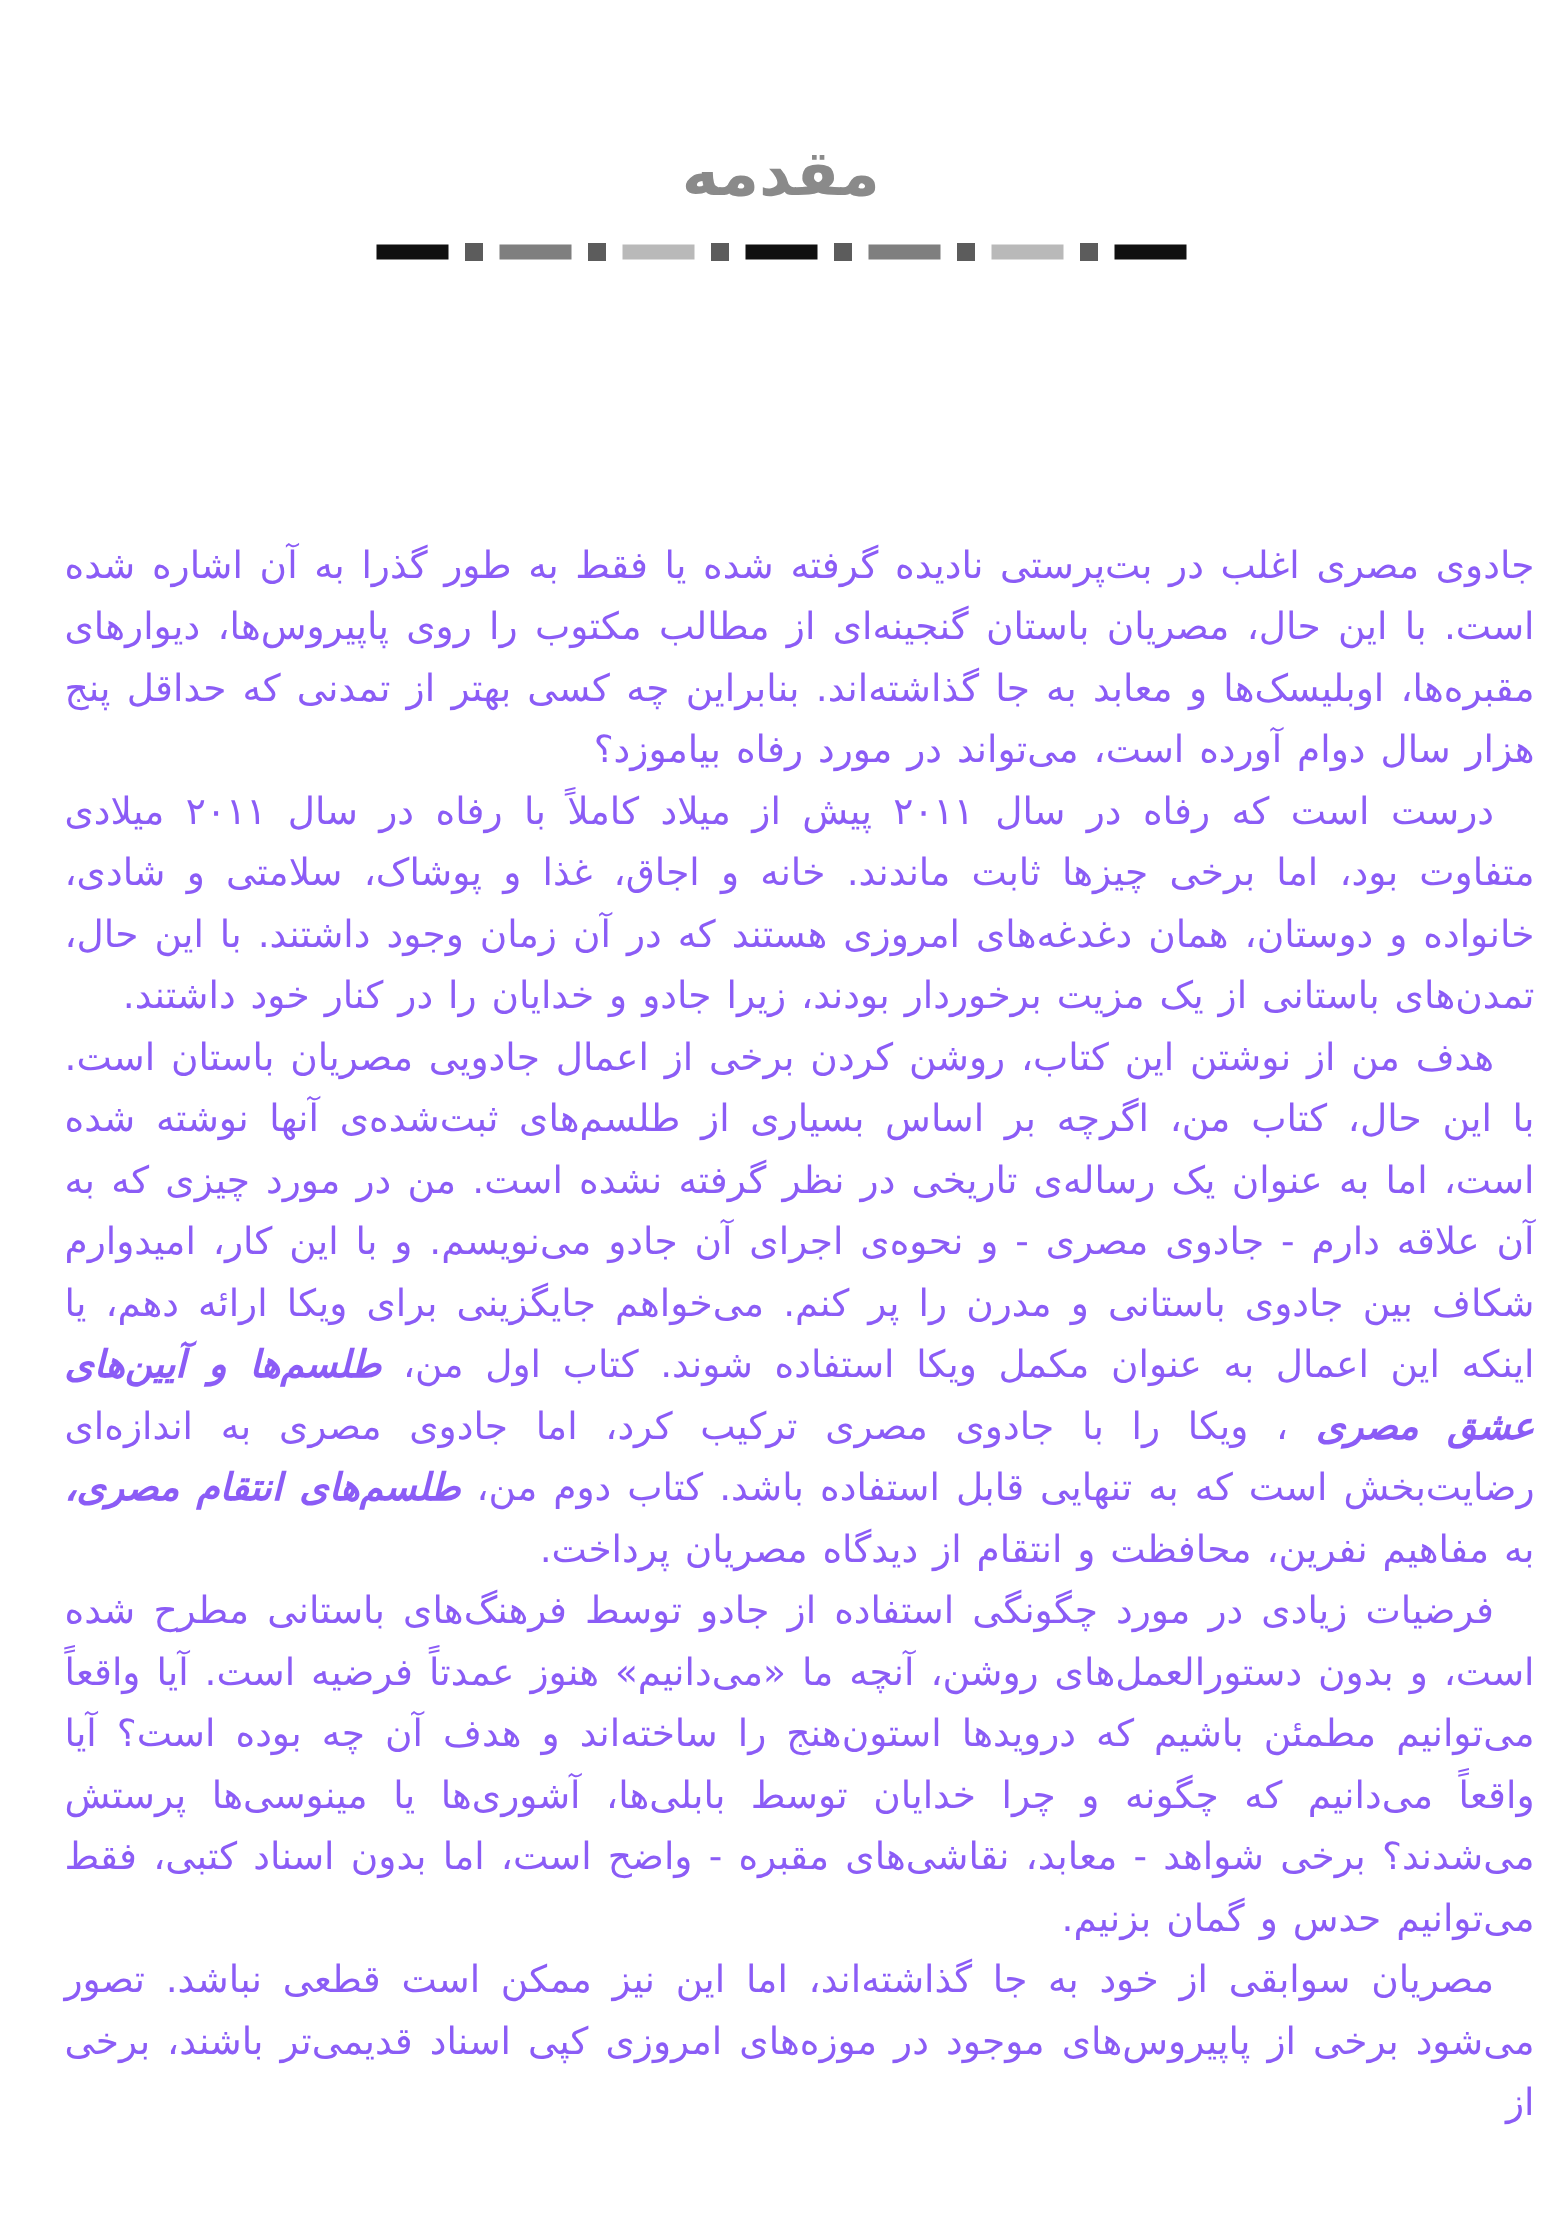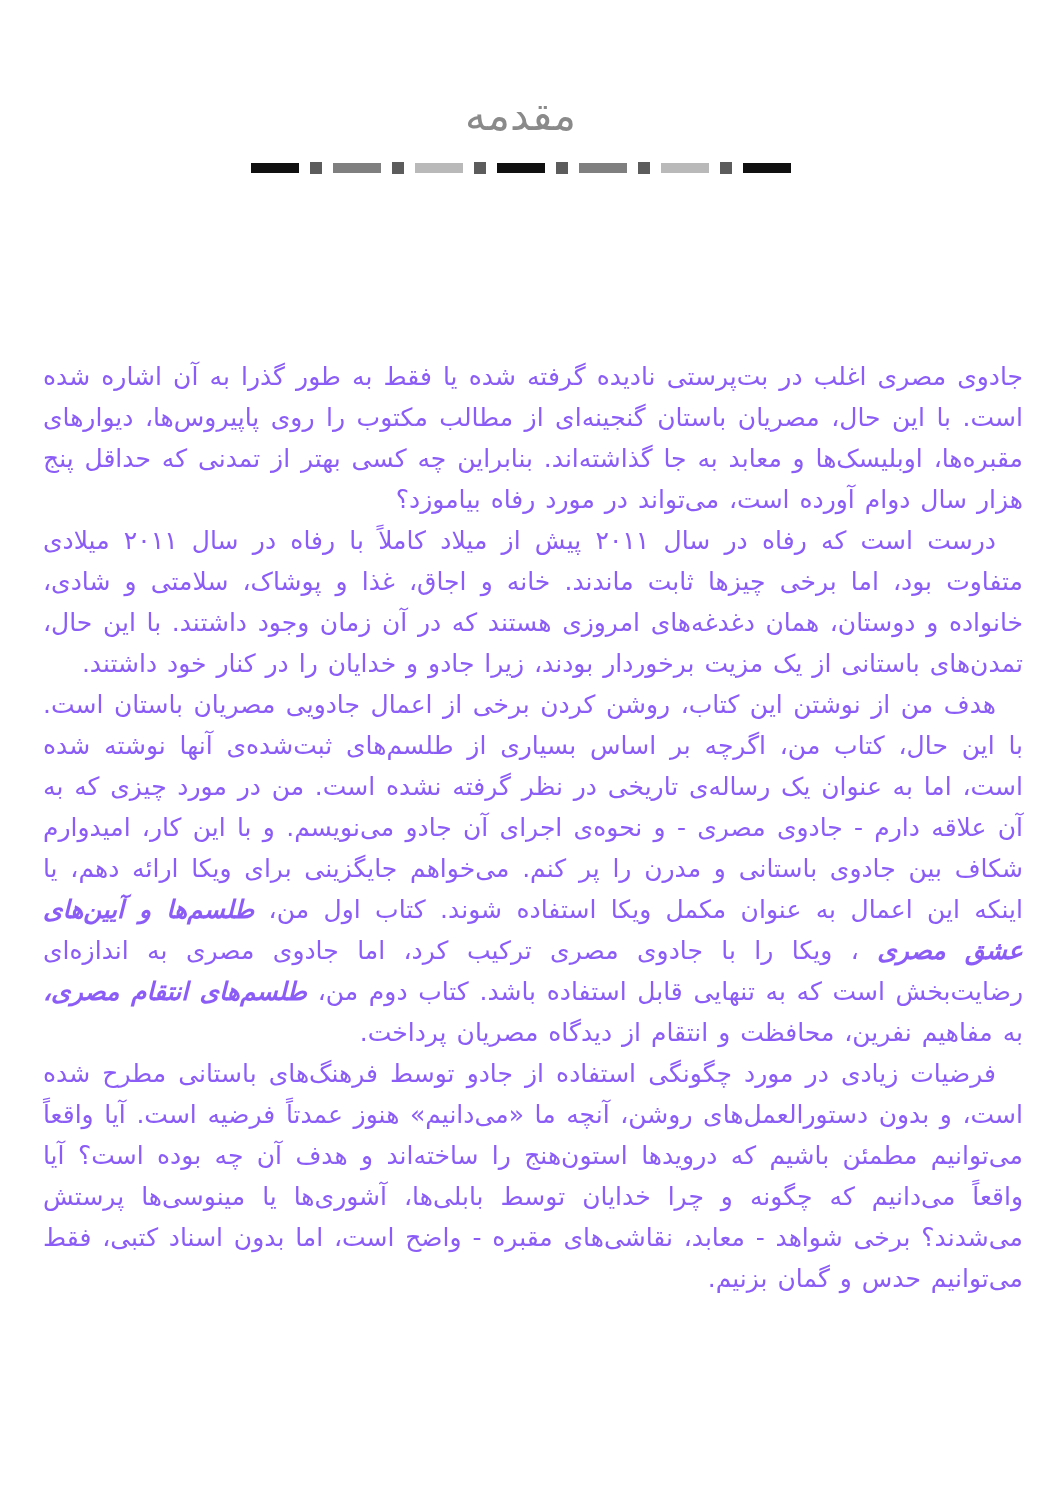--- a/index.html
+++ b/index.html
@@ -10,21 +10,21 @@
     background: #ffffff;
     overflow: hidden;
     font-family: "DejaVu Sans", sans-serif;
   }
   .page-title {
     margin: 0;
     padding-top: 92px;
     text-align: center;
     font-size: 42px;
     line-height: 48px;
-    font-weight: normal;
+    font-weight: bold;
     color: #8a8a8a;
     direction: rtl;
   }
   .section-divider {
     margin: 22px auto 0 auto;
     width: 540px;
     height: 12px;
     display: flex;
     align-items: center;
     justify-content: center;
@@ -71,15 +71,16 @@
   <div class="body-text">
 
     <p class="no-indent">جادوی مصری اغلب در بت‌پرستی نادیده گرفته شده یا فقط به طور گذرا به آن اشاره شده است. با این حال، مصریان باستان گنجینه‌ای از مطالب مکتوب را روی پاپیروس‌ها، دیوارهای مقبره‌ها، اوبلیسک‌ها و معابد به جا گذاشته‌اند. بنابراین چه کسی بهتر از تمدنی که حداقل پنج هزار سال دوام آورده است، می‌تواند در مورد رفاه بیاموزد؟</p>
 
     <p>درست است که رفاه در سال ۲۰۱۱ پیش از میلاد کاملاً با رفاه در سال ۲۰۱۱ میلادی متفاوت بود، اما برخی چیزها ثابت ماندند. خانه و اجاق، غذا و پوشاک، سلامتی و شادی، خانواده و دوستان، همان دغدغه‌های امروزی هستند که در آن زمان وجود داشتند. با این حال، تمدن‌های باستانی از یک مزیت برخوردار بودند، زیرا جادو و خدایان را در کنار خود داشتند.</p>
 
     <p><span>هدف من از نوشتن این کتاب، روشن کردن برخی از اعمال جادویی مصریان باستان است. با این حال، کتاب من، اگرچه بر اساس بسیاری از طلسم‌های ثبت‌شده‌ی آنها نوشته شده است، اما به عنوان یک رساله‌ی تاریخی در نظر گرفته نشده است. من در مورد چیزی که به آن علاقه دارم - جادوی مصری - و نحوه‌ی اجرای آن جادو می‌نویسم. و با این کار، امیدوارم شکاف بین جادوی باستانی و مدرن را پر کنم. می‌خواهم جایگزینی برای ویکا ارائه دهم، یا اینکه این اعمال به عنوان مکمل ویکا استفاده شوند. کتاب اول من، </span><span class="book-title">طلسم‌ها و آیین‌های عشق مصری</span><span> ، ویکا را با جادوی مصری ترکیب کرد، اما جادوی مصری به اندازه‌ای رضایت‌بخش است که به تنهایی قابل استفاده باشد. کتاب دوم من، </span><span class="book-title">طلسم‌های انتقام مصری،</span><span> به مفاهیم نفرین، محافظت و انتقام از دیدگاه مصریان پرداخت.</span></p>
 
     <p>فرضیات زیادی در مورد چگونگی استفاده از جادو توسط فرهنگ‌های باستانی مطرح شده است، و بدون دستورالعمل‌های روشن، آنچه ما «می‌دانیم» هنوز عمدتاً فرضیه است. آیا واقعاً می‌توانیم مطمئن باشیم که درویدها استون‌هنج را ساخته‌اند و هدف آن چه بوده است؟ آیا واقعاً می‌دانیم که چگونه و چرا خدایان توسط بابلی‌ها، آشوری‌ها یا مینوسی‌ها پرستش می‌شدند؟ برخی شواهد - معابد، نقاشی‌های مقبره - واضح است، اما بدون اسناد کتبی، فقط می‌توانیم حدس و گمان بزنیم.</p>
 
+    <p>مصریان سوابقی از خود به جا گذاشته‌اند، اما این نیز ممکن است قطعی نباشد. تصور می‌شود برخی از پاپیروس‌های موجود در موزه‌های امروزی کپی اسناد قدیمی‌تر باشند، برخی از</p>
 
   </div>
 </div>
 
 </body></html>

